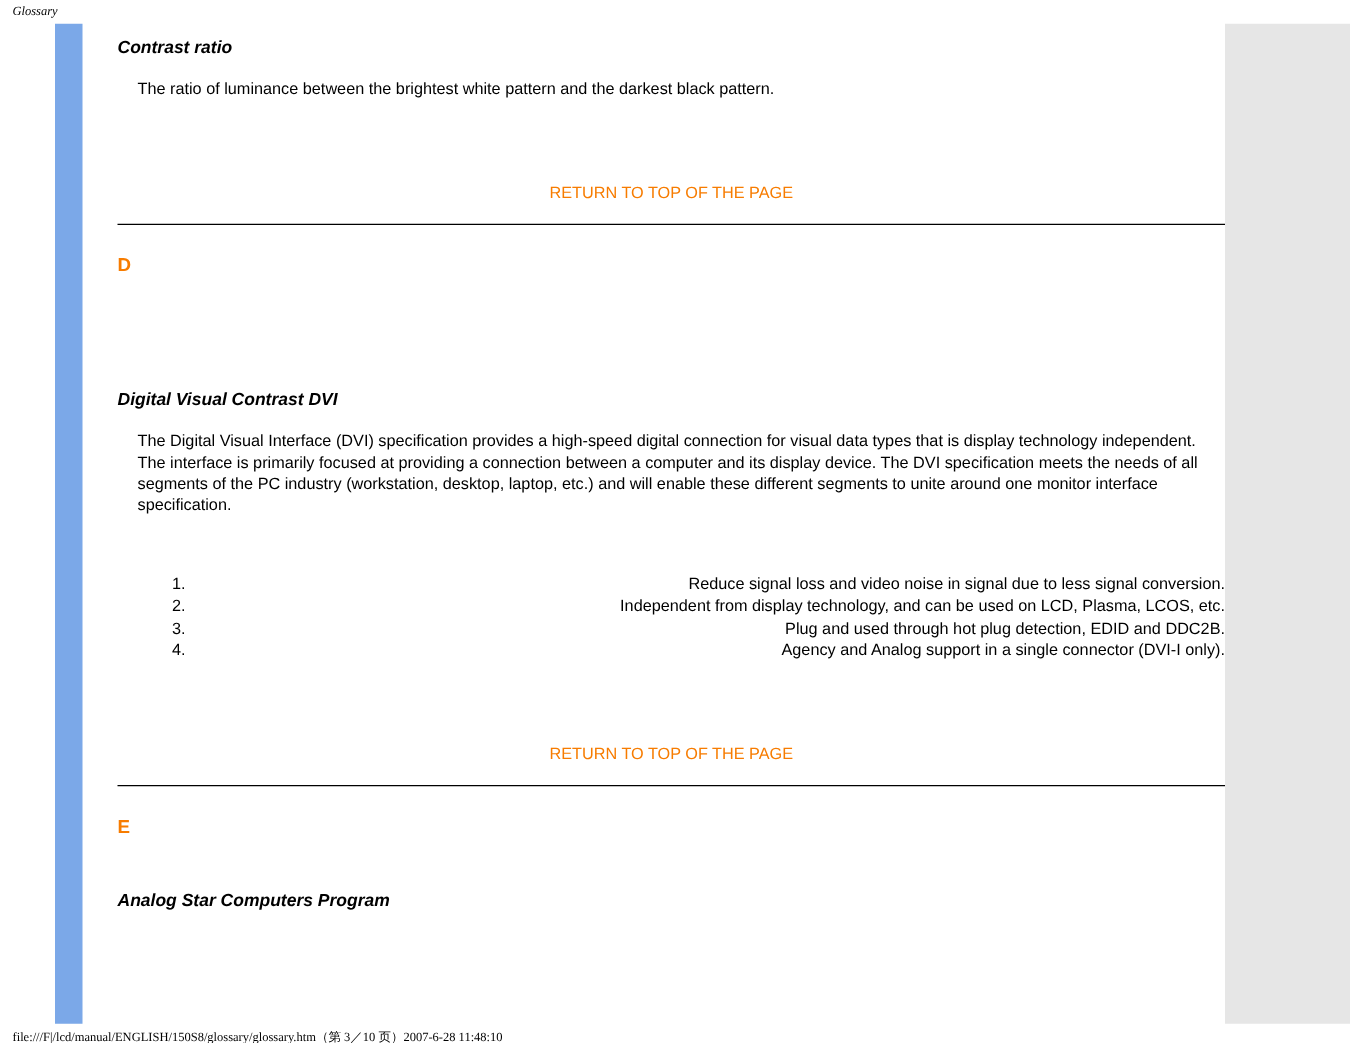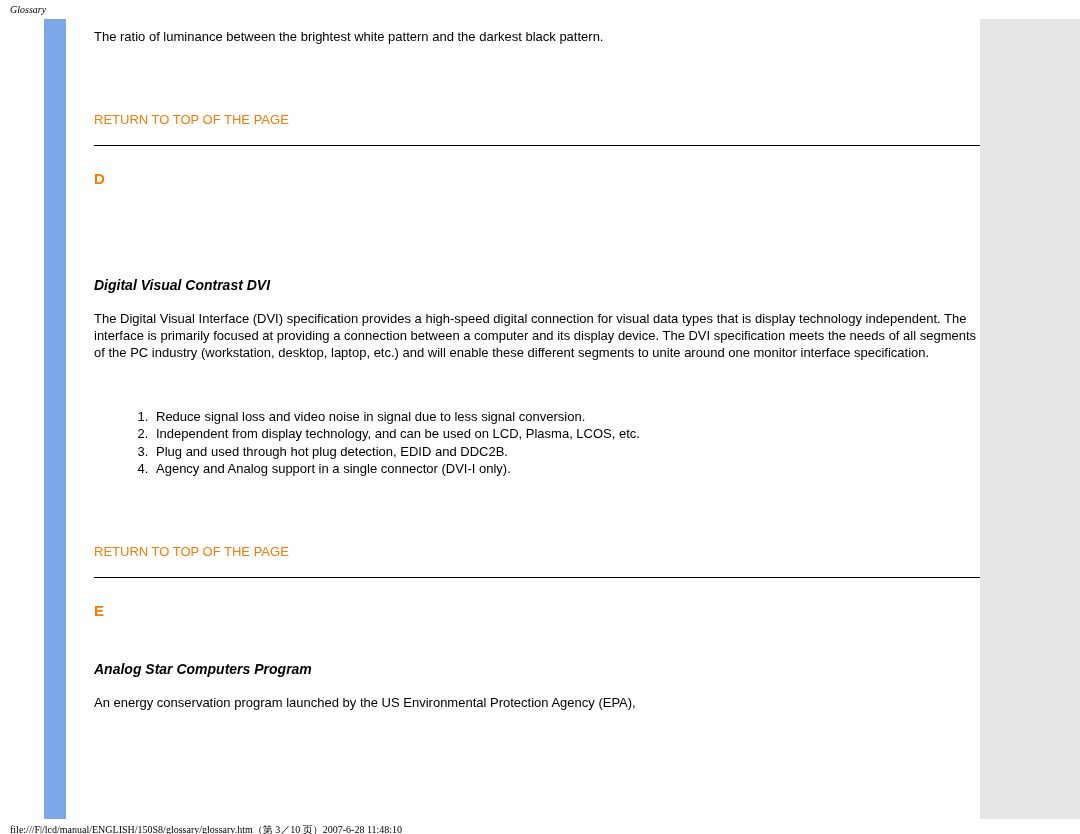--- a/index.html
+++ b/index.html
@@ -5,42 +5,43 @@
 * { margin: 0; padding: 0; box-sizing: border-box; }
 body { font-family: Arial, Helvetica, sans-serif; font-size: 13px; color: #000; background: #fff; width: 1080px; }
 .header-text { font-size: 10px; color: #000; padding: 4px 10px; font-family: "Times New Roman", serif; font-style: italic; }
 .outer-wrapper { display: flex; }
 .left-gray-margin { width: 44px; }
 .blue-sidebar { width: 22px; background: #7ba8e8; min-height: 800px; }
 .gap { width: 28px; }
 .content { width: 886px; padding-top: 10px; }
 .right-col { flex: 1; background: #e6e6e6; min-height: 800px; }
 .term-heading { font-weight: bold; font-style: italic; font-size: 14px; margin-bottom: 18px; }
-.body-text { font-size: 13px; line-height: 1.3; }
+.body-text { font-size: 13px; line-height: 1.3; margin-left: 16px; }
 .spacer-lg { height: 48px; }
 .spacer-md { height: 28px; }
 .spacer-sm { height: 18px; }
-.return-link { color: #f77c00; font-size: 13px; text-align: left; margin: 18px 0; display: block; cursor: pointer; }
+.return-link { color: #f77c00; font-size: 13px; text-align: center; margin: 18px 0; display: block; cursor: pointer; }
 .hr { border: none; border-top: 1px solid #000; margin: 14px 0 24px 0; }
 .letter-heading { color: #f77c00; font-size: 15px; font-weight: bold; margin-bottom: 24px; }
-ol { margin-left: 58px; font-size: 13px; line-height: 1.35; }
+ol { margin-left: 58px; font-size: 13px; line-height: 1.35; text-align: right; }
 ol li { padding-left: 4px; }
 .footer-text { font-size: 10px; font-family: "Times New Roman", serif; padding: 4px 10px; }
 </style>
 </head>
 <body>
 
 <div class="header-text">Glossary</div>
 
 <div class="outer-wrapper">
   <div class="left-gray-margin"></div>
   <div class="blue-sidebar"></div>
   <div class="gap"></div>
 
   <div class="content">
+    <div class="term-heading">Contrast ratio</div>
     <div class="body-text">The ratio of luminance between the brightest white pattern and the darkest black pattern.</div>
     <div class="spacer-lg"></div>
 
     <a class="return-link">RETURN TO TOP OF THE PAGE</a>
     <hr class="hr">
 
     <div class="letter-heading">D</div>
 
     <div class="spacer-lg"></div>
     <div class="spacer-sm"></div>
@@ -58,19 +59,18 @@
     </ol>
     <div class="spacer-lg"></div>
 
     <a class="return-link">RETURN TO TOP OF THE PAGE</a>
     <hr class="hr">
 
     <div class="letter-heading">E</div>
     <div class="spacer-sm"></div>
 
     <div class="term-heading">Analog Star Computers Program</div>
-    <div class="body-text">An energy conservation program launched by the US Environmental Protection Agency (EPA),</div>
   </div>
 
   <div class="right-col"></div>
 </div>
 
 <div class="footer-text">file:///F|/lcd/manual/ENGLISH/150S8/glossary/glossary.htm（第 3／10 页）2007-6-28 11:48:10</div>
 
 </body></html>

